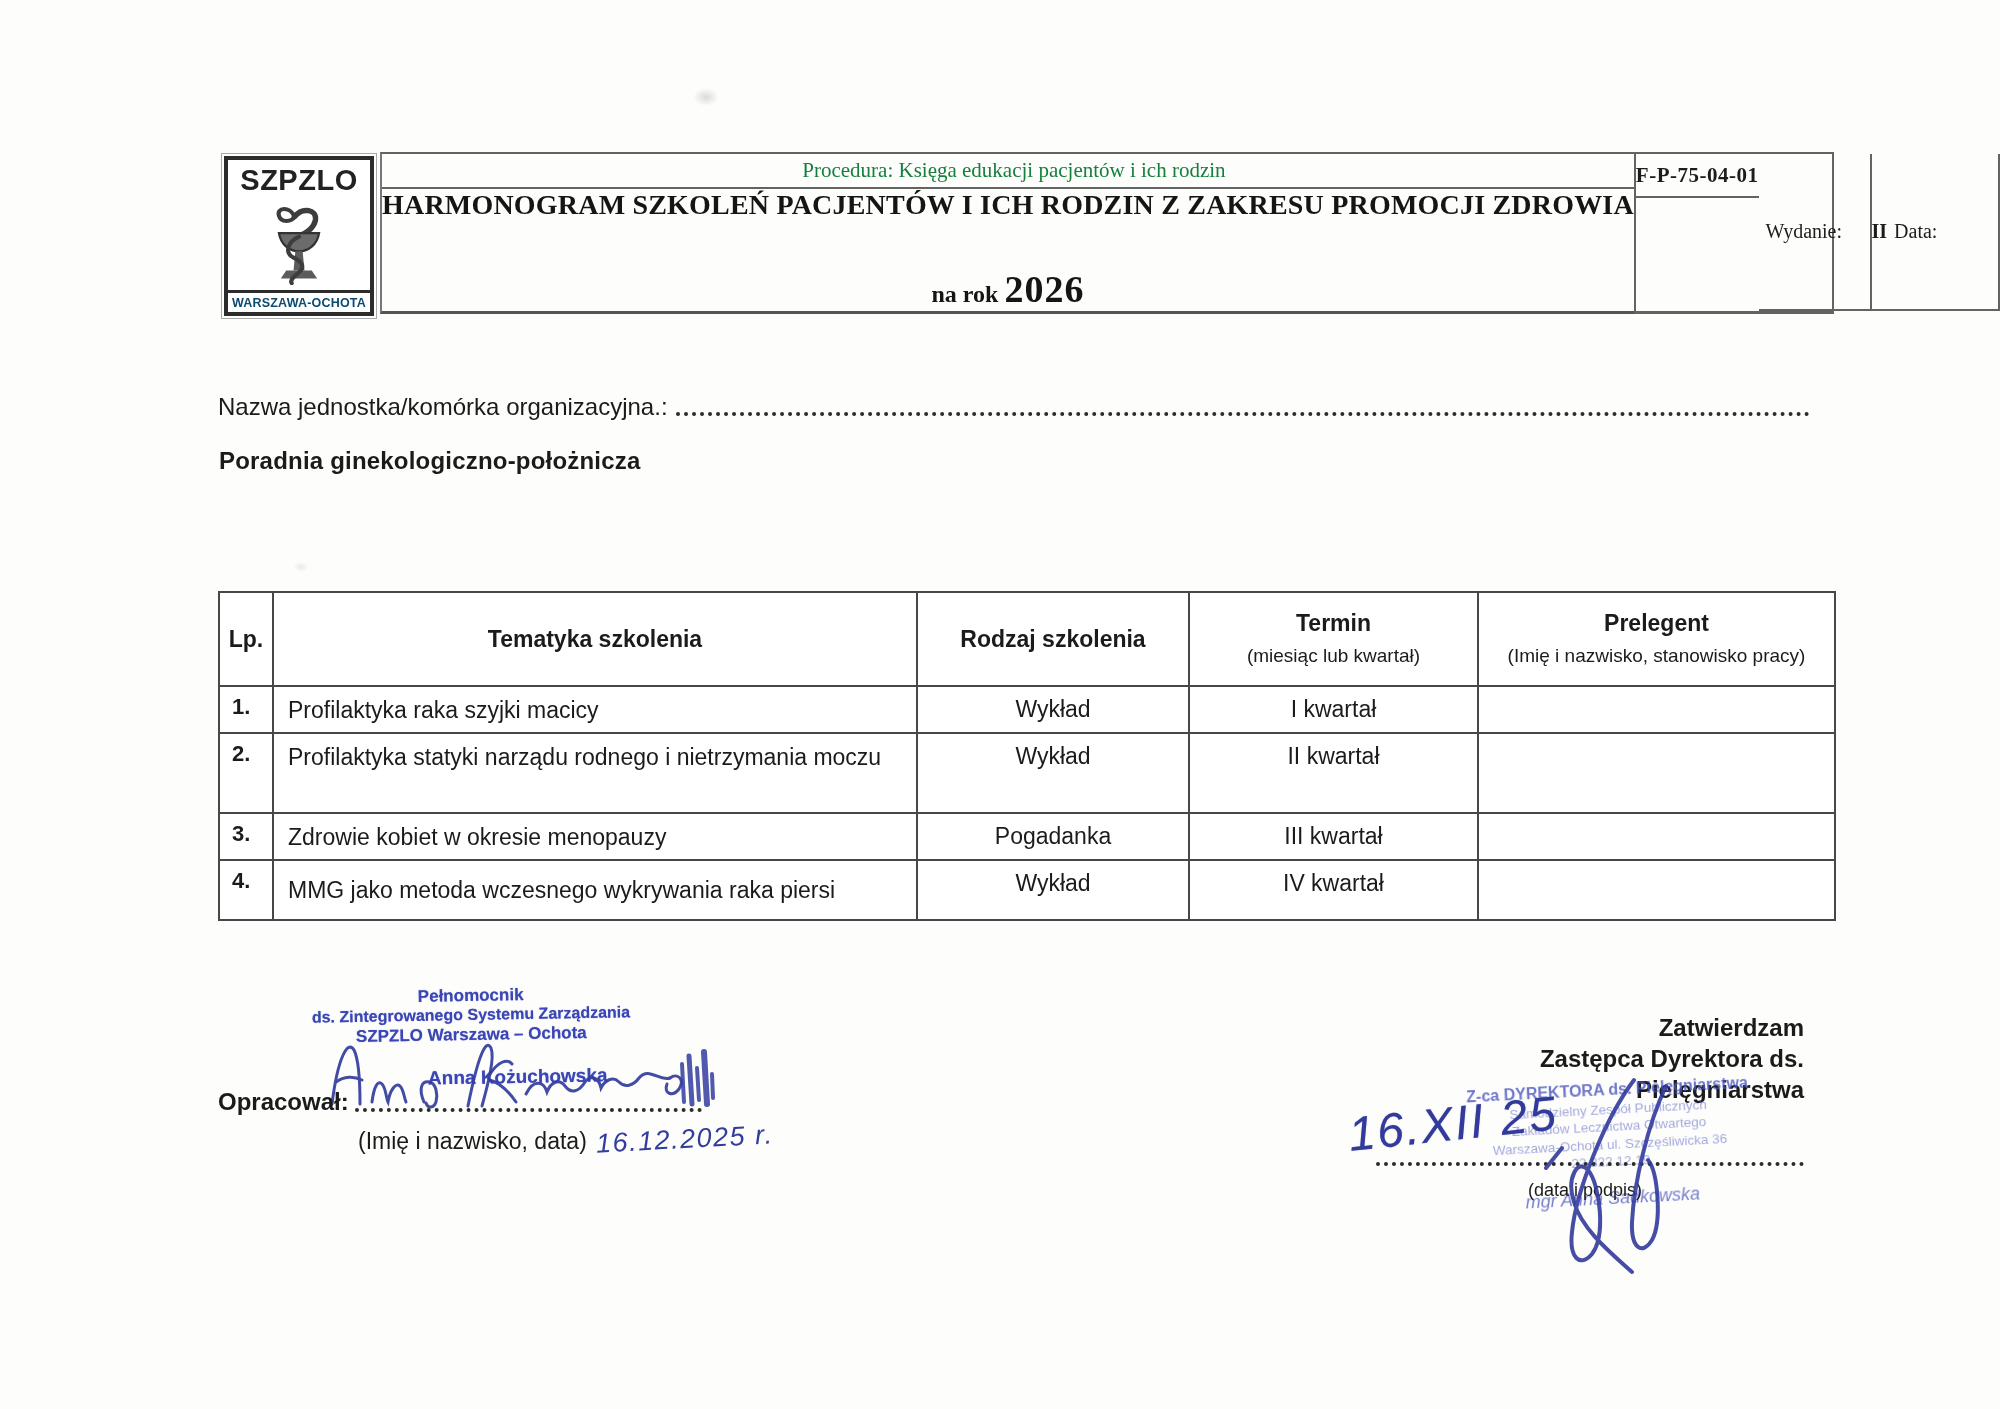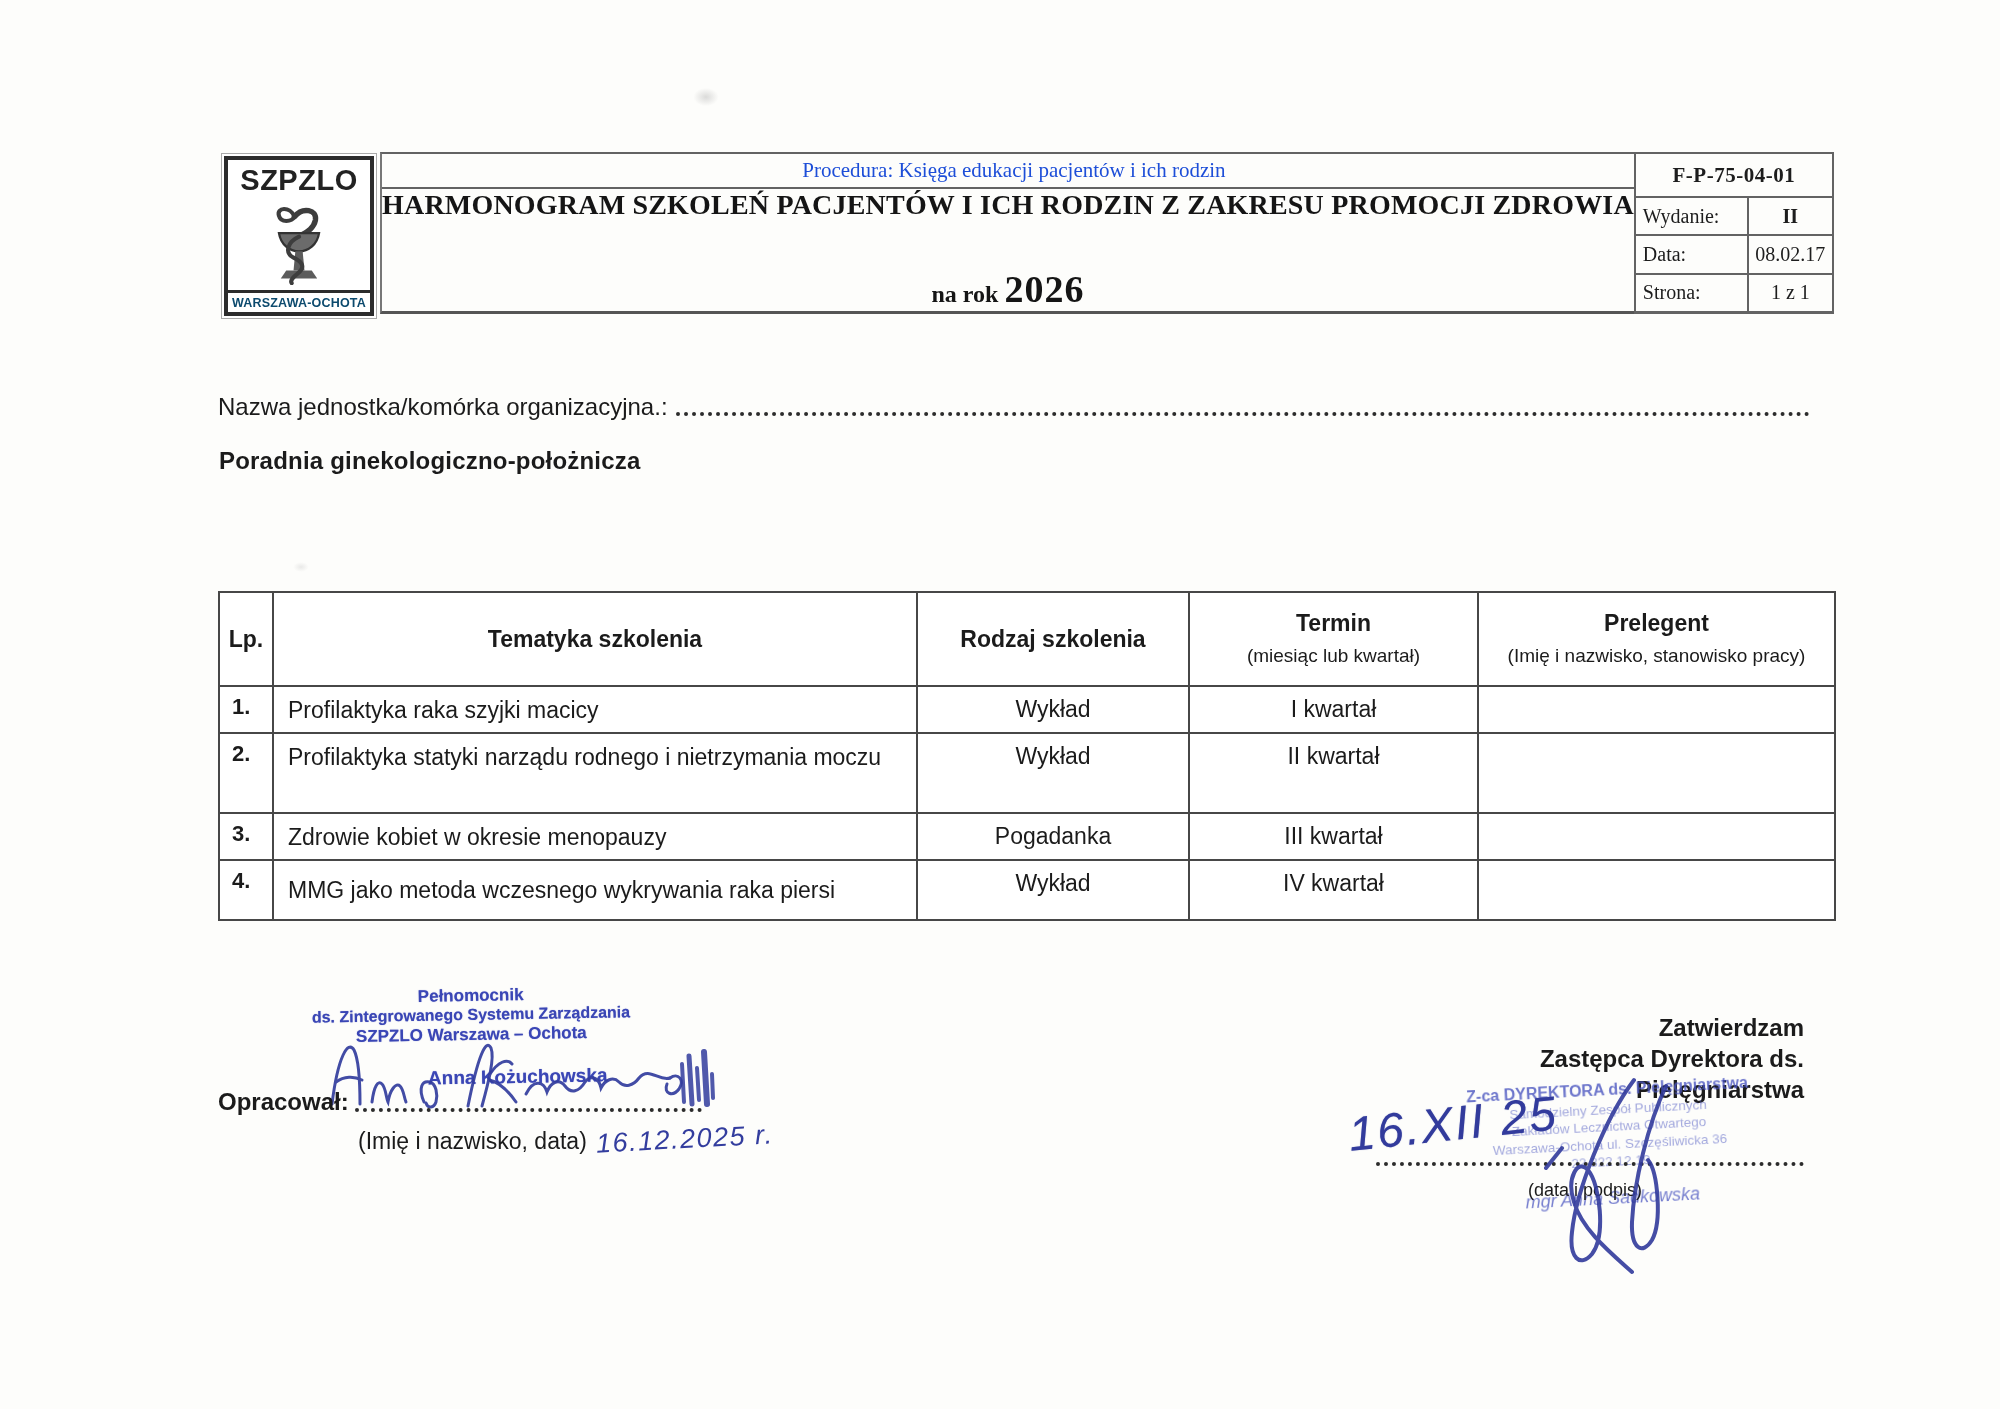--- a/index.html
+++ b/index.html
@@ -20,27 +20,27 @@
   .logo-cell{width:162px;flex:none;position:relative;}
   .logo-box{position:absolute;left:6px;top:4px;width:142px;height:152px;border:4px solid #2c2c2c;
     background:#fff;display:flex;flex-direction:column;align-items:center;box-shadow:0 0 0 2px #fff,0 0 0 3px #aaa;}
   .logo-org{font-weight:bold;font-size:29px;letter-spacing:.5px;margin-top:4px;color:#222;}
   .logo-icon{flex:1;display:flex;align-items:center;justify-content:center;}
   .logo-loc{width:100%;border-top:3px solid #2c2c2c;text-align:center;font-weight:bold;
     font-size:12.5px;padding:3px 0 2px;letter-spacing:.2px;color:#0c4a6e;}
   .mid-cell{flex:1;display:flex;flex-direction:column;border-top:2px solid #636363;
     border-bottom:3px solid #555;border-left:2px solid #777;}
   .proc-row{height:44px;border-bottom:2px solid #636363;display:flex;align-items:center;justify-content:center;
-    font-family:"Liberation Serif","DejaVu Serif",serif;font-size:21px;color:#1d4ed8;padding-left:12px;}
+    font-family:"Liberation Serif","DejaVu Serif",serif;font-size:21px;color:#15803d;padding-left:12px;}
   .title-area{flex:1;display:flex;flex-direction:column;align-items:center;justify-content:center;
     font-family:"Liberation Serif","DejaVu Serif",serif;color:#151515;gap:40px;}
   .title-main{font-weight:bold;font-size:28px;white-space:nowrap;letter-spacing:.2px;}
   .title-year{font-weight:bold;font-size:24px;margin-top:6px;}
   .title-year .year{font-size:38px;letter-spacing:1px;}
-  .form-cell{width:196px;flex:none;border:2px solid #636363;border-bottom-width:3px;display:flex;flex-direction:column;
+  .form-cell{width:196px;flex:none;border:2px solid #636363;border-bottom-width:3px;display:flex;flex-direction:row;
     font-family:"Liberation Serif","DejaVu Serif",serif;font-size:20px;color:#1d1d1d;}
   .form-code{height:42px;flex:none;border-bottom:2px solid #636363;display:flex;align-items:center;justify-content:center;
     font-weight:bold;font-size:21px;letter-spacing:.5px;}
   .form-row{flex:1;display:flex;border-bottom:2px solid #636363;}
   .form-row:last-child{border-bottom:none;}
   .form-label{width:104px;flex:none;padding-left:7px;display:flex;align-items:center;border-right:2px solid #636363;}
   .form-value{flex:1;display:flex;align-items:center;justify-content:center;}
   .form-value.bold{font-weight:bold;}
 
   

